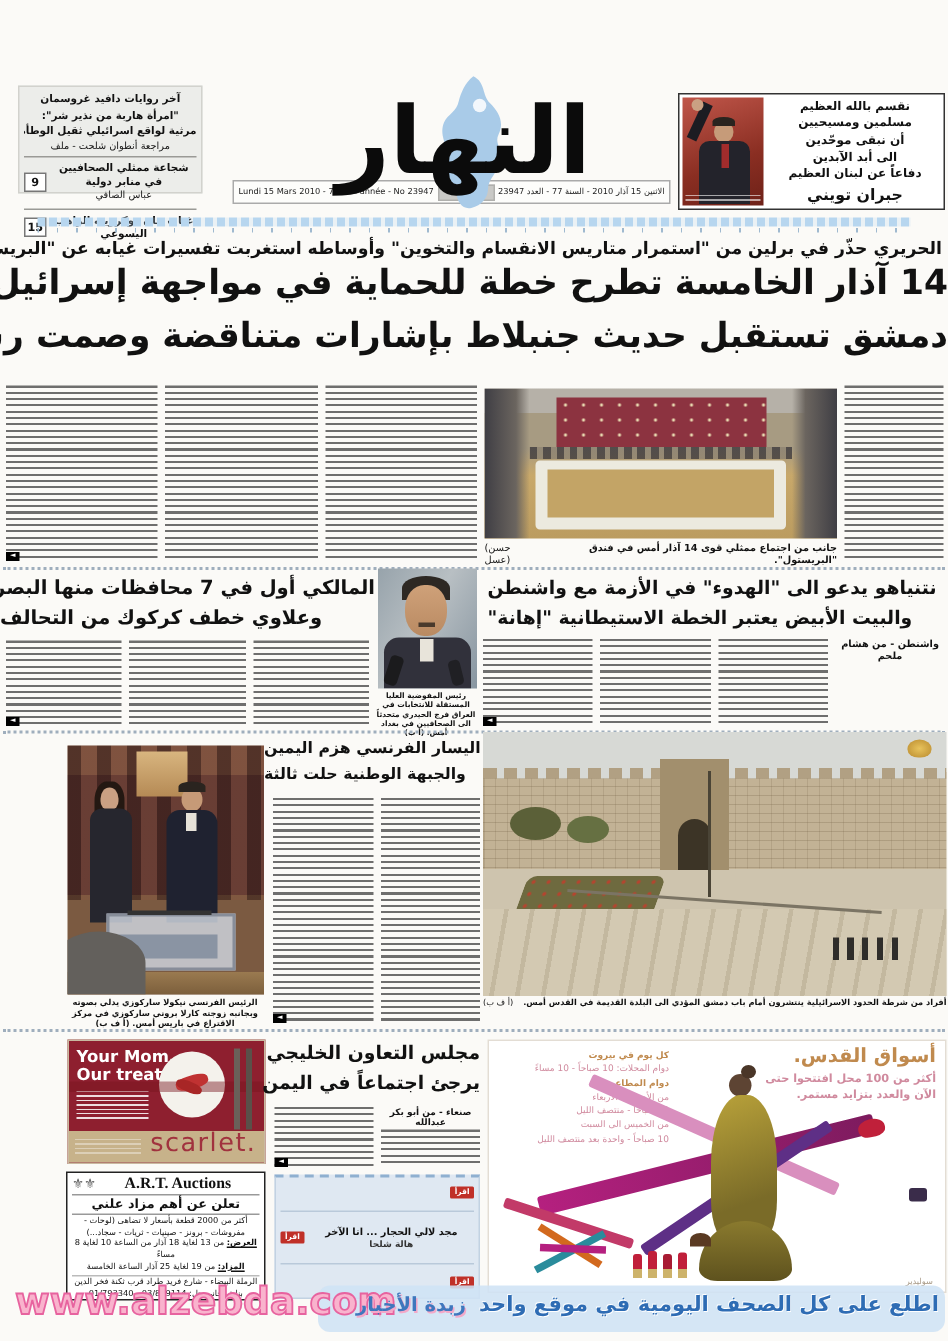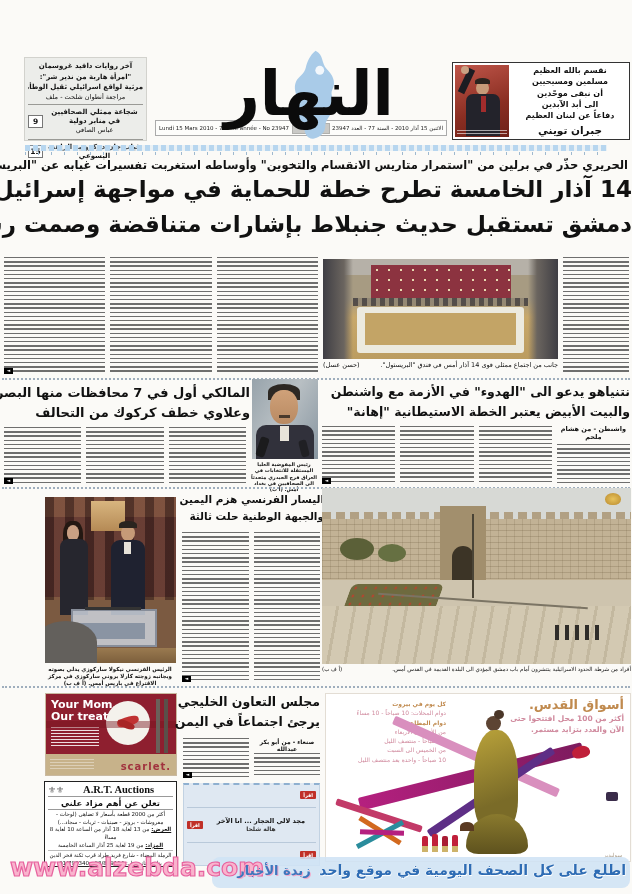--- a/index.html
+++ b/index.html
@@ -1,19 +1,19 @@
 <!DOCTYPE html>
 <html><head>
 <meta charset="utf-8">
 <style>
   html,body{margin:0;padding:0;background:#e8e8e6}
   #page{position:relative;width:632px;height:894px;margin:0 auto;background:#fbfaf7;overflow:hidden;font-family:"DejaVu Sans",sans-serif;color:#111}
   .abs{position:absolute}
   .rtl{direction:rtl}
-  .b{font-weight:normal}
+  .b{font-weight:bold}
   
   .gcwrap{display:flex;gap:5px}
   .gc{flex:1;background:repeating-linear-gradient(to bottom,#474747 0 1.4px,transparent 1.4px 4.2px);opacity:.78}
   .gw{background:repeating-linear-gradient(to bottom,rgba(255,255,255,.85) 0 1px,transparent 1px 3px)}
   .dotsep{border-top:2px dotted #9fae bd;border-top:2px dotted #9faebd;height:0}
   .cont{width:9px;height:6px;background:#000;color:#fff;font-size:4.5px;line-height:6px;text-align:center}
   
   .featbox{background:#ecedea;border:1px solid #d2d2cd;font-size:7px;text-align:center;padding:3px 3px 2px;box-sizing:border-box}
   .fl{line-height:1.5;font-weight:bold;white-space:nowrap;overflow:hidden}
   .fsep{border-top:1px solid #9a9a96;margin:2px 0}
@@ -24,59 +24,59 @@
   .tueni{border:1px solid #333;background:#fff;display:flex;padding:2px;box-sizing:border-box;gap:4px}
   .tphoto{width:54px;position:relative;background:linear-gradient(160deg,#c0564a,#8a2e22 60%,#6e2118);overflow:hidden;flex:none}
   .ttxt{flex:1;text-align:center;font-size:8px;font-weight:bold;line-height:1.42}
   .tsig{font-size:10.5px;margin-top:1px}
   .dateline{border:1px solid #aaa;background:#fdfdfb;display:flex;align-items:center;justify-content:space-between;padding:0 3px;font-size:5.5px;color:#222;box-sizing:border-box}
   .dl-chip{width:36px;height:9px;background:#c9c9c6;border:1px solid #b0b0ad;flex:none}
   .bluerule{background:repeating-linear-gradient(90deg,#b7d6ef 0 5px,rgba(183,214,239,.25) 5px 8px)}
   .ticks{background:repeating-linear-gradient(90deg,#9fb9cf 0 1px,transparent 1px 13px)}
   
   .kicker{font-size:11.5px;font-weight:bold;text-align:right;white-space:nowrap}
-  .hl{font-weight:bold;text-align:right;white-space:nowrap}
+  .hl{font-weight:bold;text-align:left;white-space:nowrap}
   .photo{position:absolute;overflow:hidden}
   .cap{font-size:6.5px;line-height:1.25}
   .caprow{display:flex;align-items:flex-start}
   
   .teaser{background:#dfe8f2;border:1px solid #c2d2e2;border-top:2px dashed #8fb0d0;padding:2px 3px;box-sizing:border-box;display:flex;flex-direction:column;justify-content:space-around}
   .titem{display:flex;align-items:center;gap:3px}
   .tbadge{background:#c03028;color:#fff;font-size:5px;padding:1px 3px;border-radius:1px;font-weight:bold;flex:none}
   .ttext{flex:1;text-align:center;font-weight:bold;font-size:6.5px;line-height:1.25}
   .tauthor{font-size:6px;color:#333}
   .tsep{border-top:1px solid #b9c9da;margin:1px 0}
   
   .art{background:#fff;border:1.5px solid #222;box-sizing:border-box;padding:2px 3px;text-align:center}
   .art-title{font-family:"Liberation Serif",serif;font-weight:bold;font-size:10.5px}
   .art-emblem{color:#666;font-size:9px}
   .art-ann{font-size:8.5px;font-weight:bold;margin:1px 0;border-top:1px solid #999;border-bottom:1px solid #999;padding:1px 0}
   .art-small{font-size:5.5px;line-height:1.4}
   .art-lbl{text-decoration:underline;font-weight:bold}
   .scarlet{background:#8e1f2f;overflow:hidden;border:1px solid #c9b9a0;box-sizing:border-box}
   .sc-l1{position:absolute;color:#fff;font-size:11px;font-weight:bold;line-height:1.05;letter-spacing:0}
   .sc-band{position:absolute;left:0;right:0;bottom:0;height:21px;background:#c7b28a}
-  .sc-brand{position:absolute;right:5px;bottom:3px;color:#a1323e;font-size:10px;font-weight:bold;letter-spacing:1px}
+  .sc-brand{position:absolute;right:5px;bottom:3px;color:#a1323e;font-size:17px;font-weight:normal;letter-spacing:1px}
   .souks{background:#fff;border:1px solid #e3ddd4;overflow:hidden;box-sizing:border-box}
   .sk-title{color:#c08a4e;font-size:13px;font-weight:bold}
   .sk-sub{color:#d08a9e;font-size:7.5px;font-weight:bold;line-height:1.45;text-align:right}
   .sk-h{font-size:6px;color:#d08a9e;line-height:1.55}
   .sk-ht{font-size:6px;color:#c08a4e;font-weight:bold;line-height:1.55}
   
   .wm-url{font-size:25px;font-weight:800;color:#f9b3cd;-webkit-text-stroke:1.2px #e7639f;letter-spacing:0;font-family:"DejaVu Sans",sans-serif}
   .wm-brand{font-size:13px;font-weight:bold;color:#3f77bd;text-shadow:1px 1px 0 #f3a9c9;text-align:center}
   .wm-tag{font-size:14px;font-weight:bold;color:#2e6cb4;text-align:right;text-shadow:.5px .5px 0 #fff,-.5px -.5px 0 #fff;white-space:nowrap}
   .wm-strip{background:#cfe3f5;border-radius:8px;opacity:.88}
 </style>
 </head>
 <body>
 
 <div id="page">
 
-  <div class="abs featbox rtl" style="left:24px;top:57px;width:123px;height:84px">
+  <div class="abs featbox rtl" style="left:12px;top:57px;width:123px;height:72px">
     <div class="fl">آخر روايات دافيد غروسمان</div>
     <div class="fl">"امرأة هاربة من نذير شر":</div>
     <div class="fl">مرثية لواقع اسرائيلي ثقيل الوطأة</div>
     <div class="fl" style="font-weight:normal;font-size:6.5px">مراجعة أنطوان شلحت - ملف</div>
     <div class="fsep"></div>
     <div class="f-row">
       <div class="ftxt"><span>شجاعة ممثلي الصحافيين في منابر دولية</span><br><span style="font-weight:normal;font-size:6.5px">عباس الصافي</span></div>
       <div class="fpage">9</div>
     </div>
     <div class="fsep"></div>
@@ -164,21 +164,21 @@
   <div class="abs gcwrap" style="left:4px;top:427px;width:242px;height:57px">
     <div class="gc"></div>
     <div class="gc"></div>
     <div class="gc"></div>
   </div>
   <div class="abs cont" style="left:4px;top:478px">◄</div>
 
   <div class="abs hl rtl" style="left:325px;top:384px;width:305px;font-size:12.5px">نتنياهو يدعو الى "الهدوء" في الأزمة مع واشنطن</div>
   <div class="abs hl rtl" style="left:325px;top:404px;width:305px;font-size:12.5px">والبيت الأبيض يعتبر الخطة الاستيطانية "إهانة"</div>
   <div class="abs gcwrap rtl" style="left:322px;top:426px;width:308px;height:58px">
-    <div style="flex:1;display:flex;flex-direction:column">
+    <div style="flex:1;display:flex;">
       <div class="rtl" style="font-size:6.5px;font-weight:bold;text-align:center;line-height:1.2;margin-bottom:2px">واشنطن - من هشام ملحم</div>
       <div class="gc" style="flex:1"></div>
     </div>
     <div class="gc"></div>
     <div class="gc"></div>
     <div class="gc"></div>
   </div>
   <div class="abs cont" style="left:322px;top:478px">◄</div>
 
   <div class="abs dotsep" style="left:2px;top:487px;width:628px"></div>

